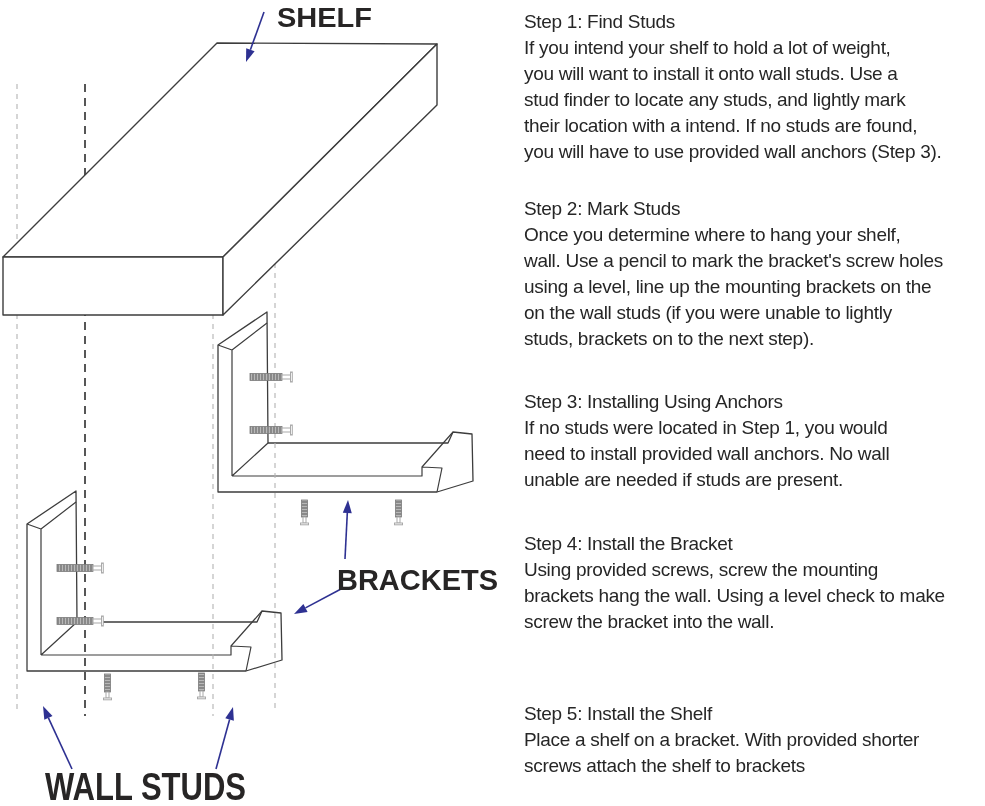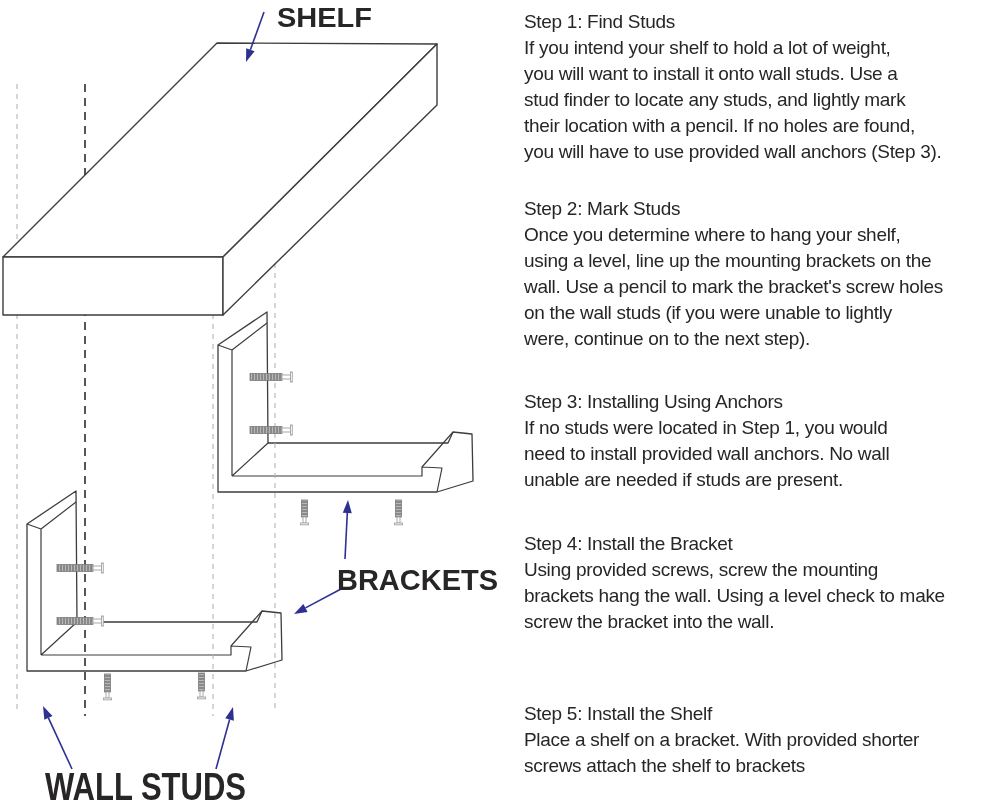--- a/index.html
+++ b/index.html
@@ -121,31 +121,31 @@
   <text class="diagram-label" x="337" y="590" font-size="30" textLength="161" lengthAdjust="spacingAndGlyphs">BRACKETS</text>
   <text class="diagram-label" x="45" y="800" font-size="38" textLength="201" lengthAdjust="spacingAndGlyphs">WALL STUDS</text>
 </svg>
 
 <div class="steps">
   <section class="step" style="top:9px">
     <div class="line">Step 1: Find Studs</div>
     <div class="line">If you intend your shelf to hold a lot of weight,</div>
     <div class="line">you will want to install it onto wall studs. Use a</div>
     <div class="line">stud finder to locate any studs, and lightly mark</div>
-    <div class="line">their location with a pencil. If no holes are found,</div>
+    <div class="line">their location with a intend. If no studs are found,</div>
     <div class="line">you will have to use provided wall anchors (Step 3).</div>
   </section>
 
   <section class="step" style="top:196px">
     <div class="line">Step 2: Mark Studs</div>
     <div class="line">Once you determine where to hang your shelf,</div>
+    <div class="line">wall. Use a pencil to mark the bracket's screw holes</div>
     <div class="line">using a level, line up the mounting brackets on the</div>
-    <div class="line">wall. Use a pencil to mark the bracket's screw holes</div>
     <div class="line">on the wall studs (if you were unable to lightly</div>
-    <div class="line">were, continue on to the next step).</div>
+    <div class="line">studs, brackets on to the next step).</div>
   </section>
 
   <section class="step" style="top:389px">
     <div class="line">Step 3: Installing Using Anchors</div>
     <div class="line">If no studs were located in Step 1, you would</div>
     <div class="line">need to install provided wall anchors. No wall</div>
     <div class="line">unable are needed if studs are present.</div>
   </section>
 
   <section class="step" style="top:531px">

